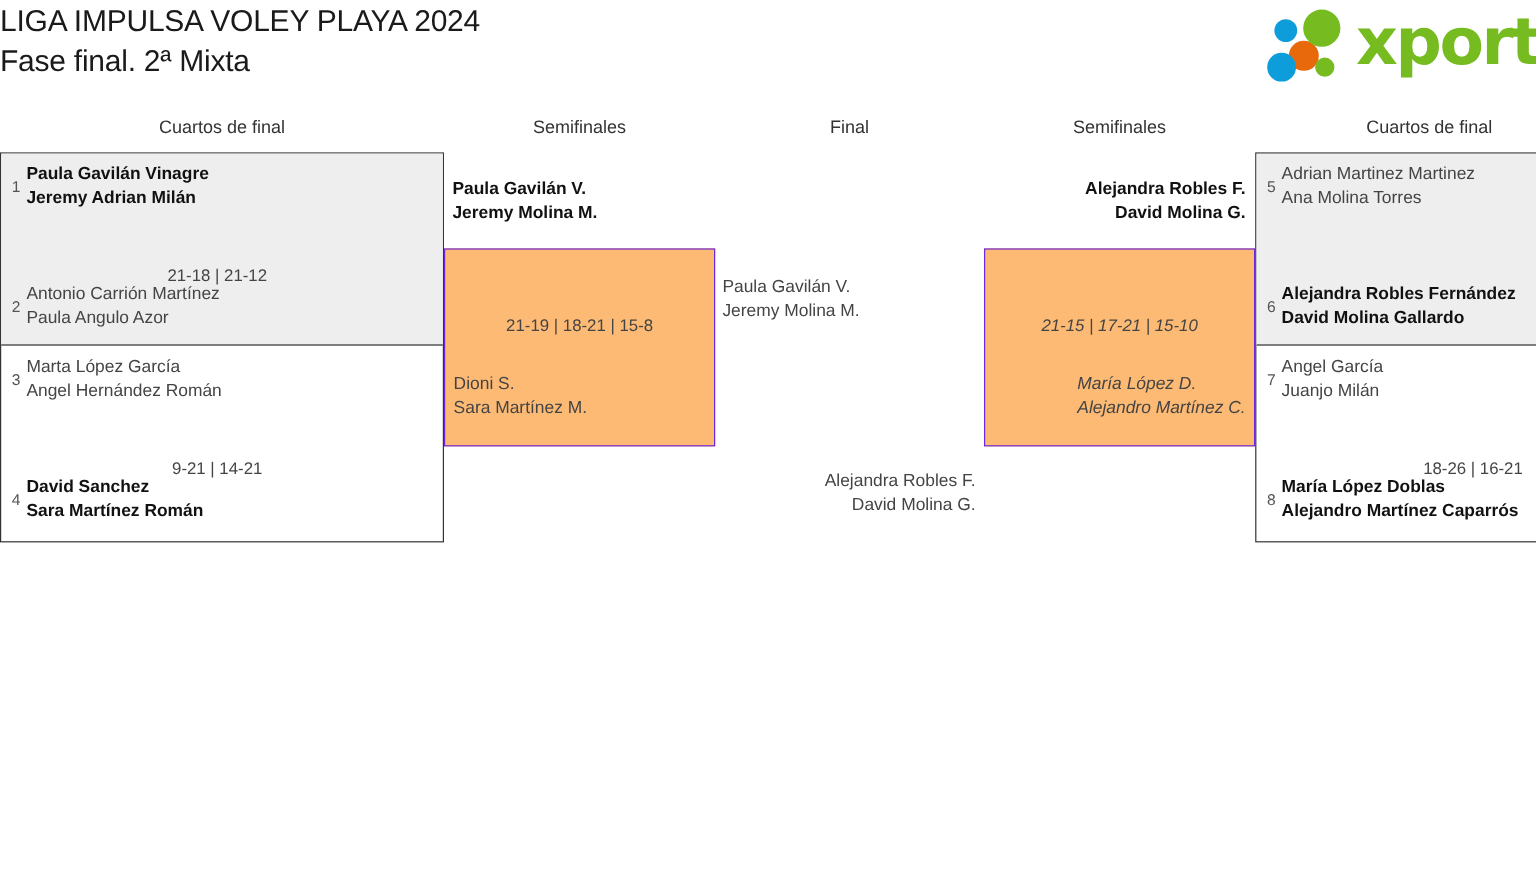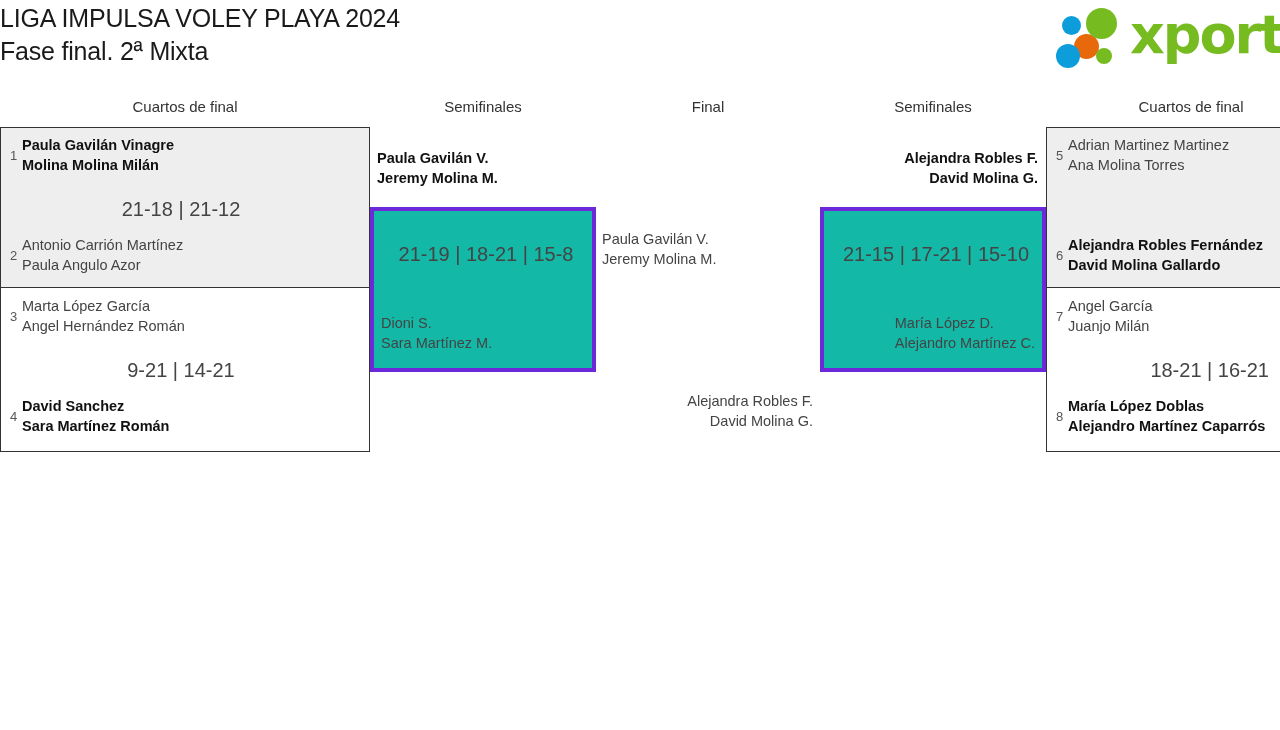--- a/index.html
+++ b/index.html
@@ -61,28 +61,28 @@
     font-size: 13px; color: #555555; font-weight: 400;
     width: 17px; flex: none; text-align: center; line-height: 19.5px;
     padding-top: 10px;
   }
   .team.two-line .seed { padding-top: 10px; }
   .names { white-space: nowrap; }
   .team.right-al { flex-direction: row-reverse; }
   .team.right-al .names { text-align: right; }
 
   .score {
-    position: absolute; font-size: 20px; color: #444444;
-    line-height: 19.5px; white-space: nowrap;
+    position: absolute; font-size: 14px; color: #444444;
+    line-height: 19.5px; white-space: nowrap; margin-top: 20px;
   }
   .score.r { text-align: right; }
   .score.c { text-align: center; }
 
   .sf-box {
-    position: absolute; border: 4px solid #6d28d9; background: #14b8a6;
+    position: absolute; border: 1px solid #6d28d9; background: #fdba74;
   }
 
   .final-text {
     position: absolute; font-size: 14.5px; line-height: 19.5px; color: #444444;
   }
   .final-text.c { text-align: center; }
   .final-text.l { text-align: left; }
   .final-text.r { text-align: right; }
 </style>
 </head>
@@ -116,21 +116,21 @@
 
   <div class="bracket">
 
     <div class="qf-box" style="left:0px; top:127px; width:370px; height:325px;">
 
       <div class="match-cell shaded divider" style="top:0px; height:160px;">
         <div class="team winner two-line" style="left:4px; top:8px;">
           <span class="seed">1</span>
           <span class="names">
             <span>Paula Gavilán Vinagre</span><br>
-            <span>Molina Molina Milán</span>
+            <span>Jeremy Adrian Milán</span>
           </span>
         </div>
         <div class="score c" style="left:0px; top:72px; width:360px;">21-18 | 21-12</div>
         <div class="team two-line" style="left:4px; top:108px;">
           <span class="seed">2</span>
           <span class="names">
             <span>Antonio Carrión Martínez</span><br>
             <span>Paula Angulo Azor</span>
           </span>
         </div>
@@ -181,21 +181,21 @@
       <span>David Molina G.</span>
     </div>
 
     <div class="team winner right-al" style="right:242px; top:149px; text-align:right;">
       <span class="names">
         <span>Alejandra Robles F.</span><br>
         <span>David Molina G.</span>
       </span>
     </div>
 
-    <div class="sf-box" style="left:820px; top:207px; width:226px; height:165px;">
+    <div class="sf-box" style="left:820px; top:207px; width:226px; height:165px;font-style:italic;">
       <div class="score c" style="left:0px; top:34px; width:224px;">21-15 | 17-21 | 15-10</div>
       <div class="team" style="right:7px; top:103px; text-align:right;">
         <span class="names" style="text-align:left;">
           <span>María López D.</span><br>
           <span>Alejandro Martínez C.</span>
         </span>
       </div>
     </div>
 
     <div class="qf-box" style="left:1046px; top:127px; width:290px; height:325px; overflow:hidden;">
@@ -218,21 +218,21 @@
       </div>
 
       <div class="match-cell" style="top:161px; height:162px;">
         <div class="team two-line" style="left:4px; top:8px;">
           <span class="seed">7</span>
           <span class="names">
             <span>Angel García</span><br>
             <span>Juanjo Milán</span>
           </span>
         </div>
-        <div class="score r" style="left:0px; top:72px; width:222px;">18-21 | 16-21</div>
+        <div class="score r" style="left:0px; top:72px; width:222px;">18-26 | 16-21</div>
         <div class="team winner two-line" style="left:4px; top:108px;">
           <span class="seed">8</span>
           <span class="names">
             <span>María López Doblas</span><br>
             <span>Alejandro Martínez Caparrós</span>
           </span>
         </div>
       </div>
     </div>
 

